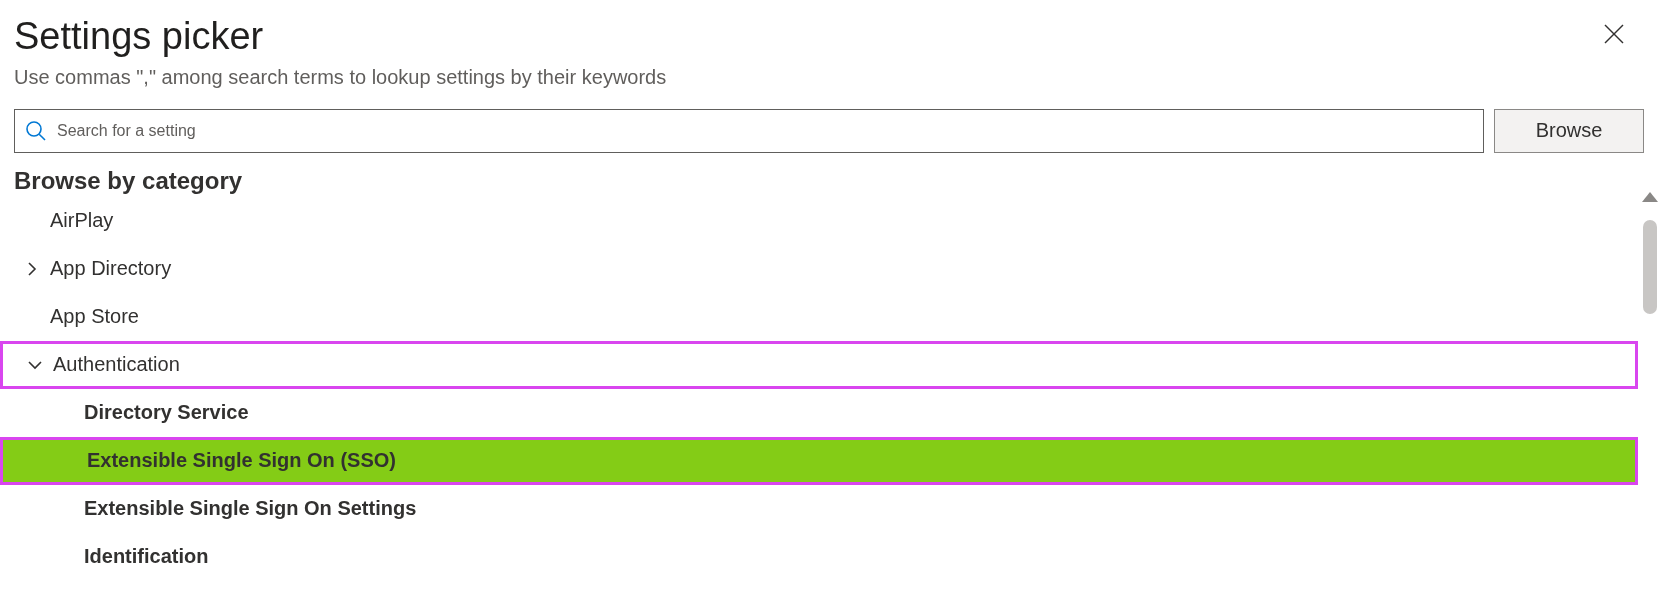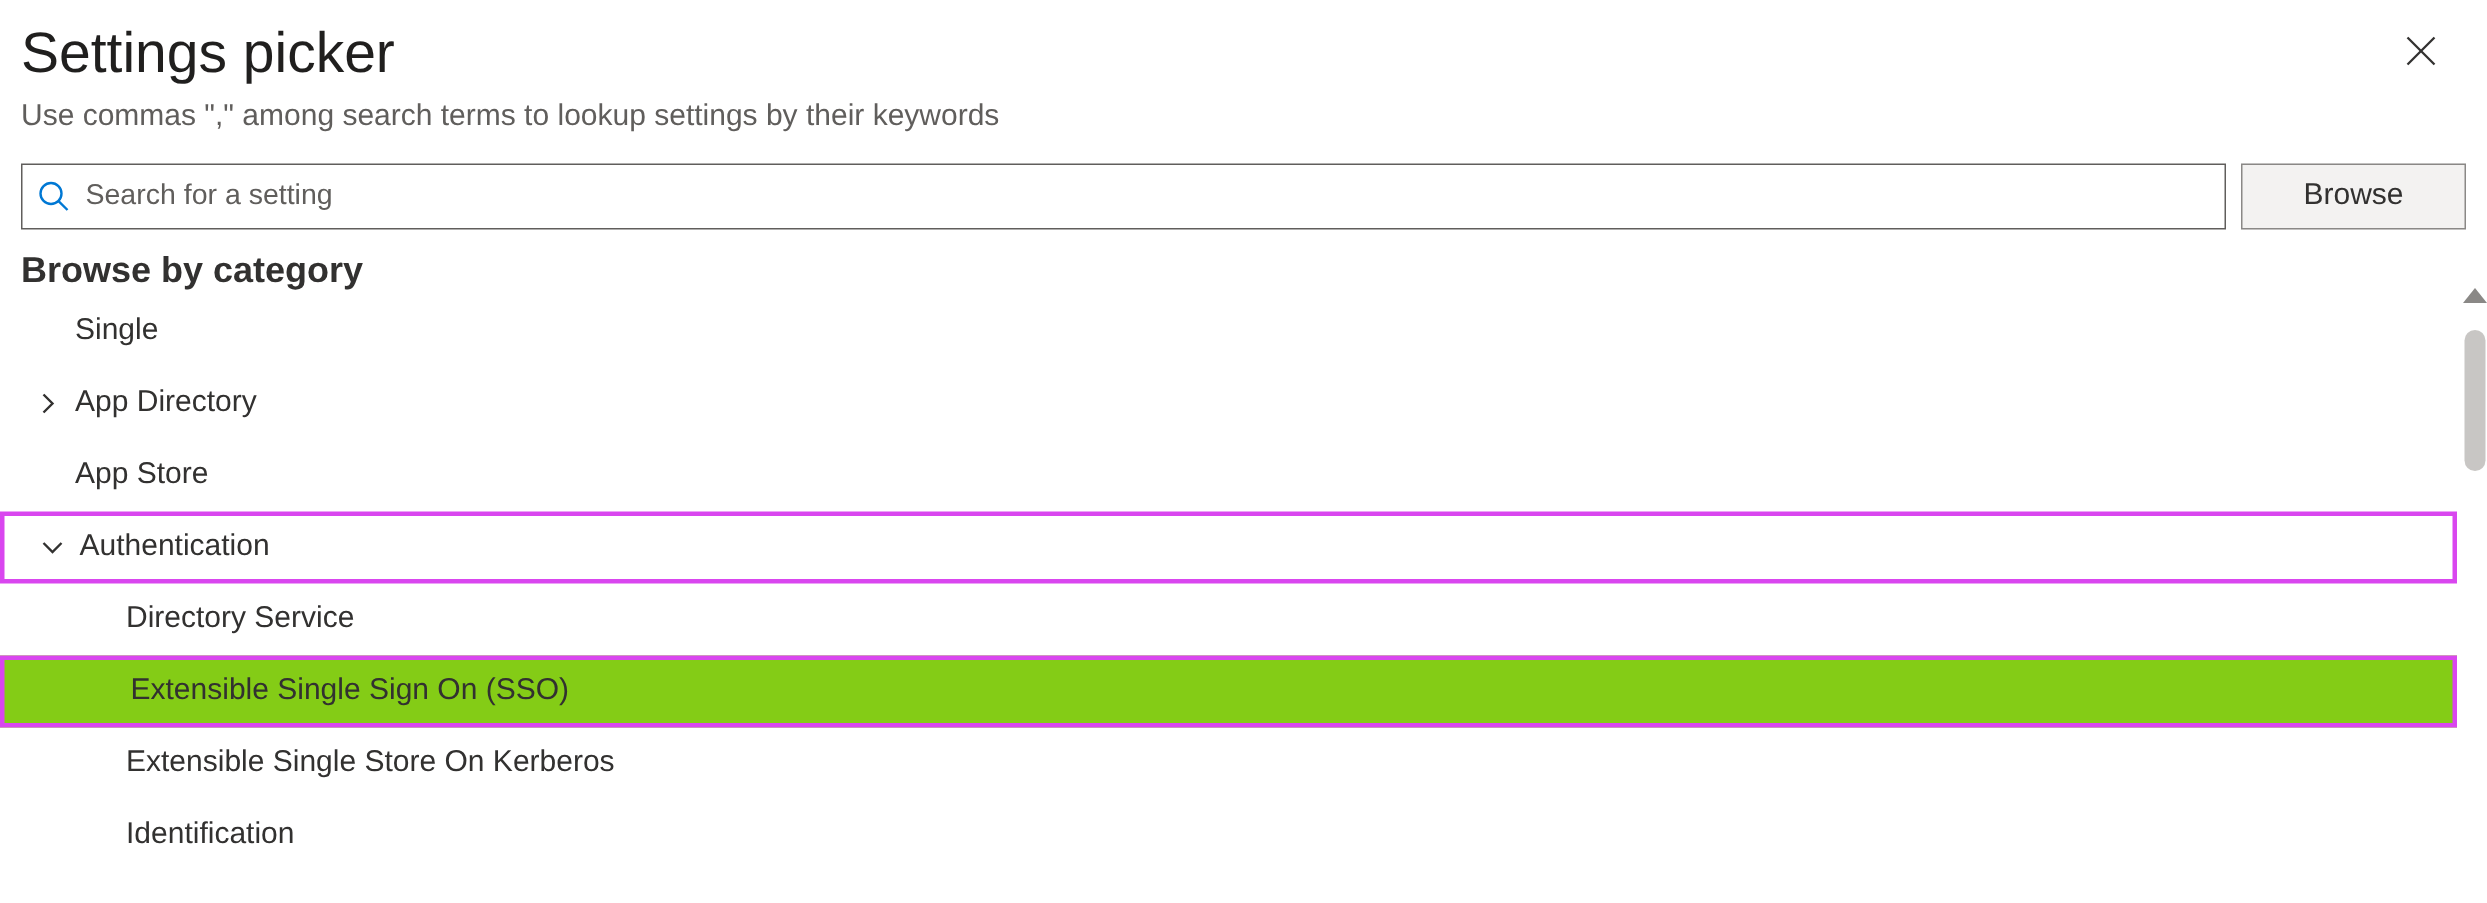--- a/index.html
+++ b/index.html
@@ -51,21 +51,21 @@
     border: 1px solid #605e5c;
     display: flex;
     align-items: center;
     padding: 0 10px;
     background: #fff;
   }
   .search-box svg { flex-shrink: 0; }
   .search-input {
     border: none;
     outline: none;
-    font-size: 19px;
+    font-size: 16px;
     flex: 1;
     margin-left: 10px;
     color: #323130;
     background: transparent;
   }
   .search-input::placeholder { color: #605e5c; }
   .search-btn {
     width: 150px;
     height: 44px;
     border: 1px solid #8a8886;
@@ -95,21 +95,21 @@
     width: 36px;
     height: 48px;
     display: flex;
     align-items: center;
     justify-content: center;
     flex-shrink: 0;
   }
   .tree-row .chev.empty { visibility: hidden; }
   .tree-row .label { padding-left: 0; }
   .tree-row.depth-0 .label { }
-  .tree-row.depth-1 { padding-left: 34px; }
+  .tree-row.depth-1 { padding-left: 34px; font-weight: bold; }
   .tree-row.depth-1 .chev { visibility: hidden; }
   .tree-row.highlight-red {
     border: 3px solid #d946ef;
     margin-left: -14px;
     padding-left: 14px;
     width: calc(100% + 14px);
   }
   .tree-row.depth-1.highlight-red {
     padding-left: 48px;
   }
@@ -167,21 +167,21 @@
   </div>
   <button class="search-btn">Browse</button>
 </div>
 
 <div class="browse-label">Browse by category</div>
 
 <div class="tree rows-wrap">
 
   <div class="tree-row depth-0">
     <span class="chev empty"></span>
-    <span class="label">Single</span>
+    <span class="label">AirPlay</span>
   </div>
 
   <div class="tree-row depth-0">
     <span class="chev">
       <svg width="14" height="14" viewBox="0 0 14 14">
           <polyline points="4,1 10,7 4,13" fill="none" stroke="#323130" stroke-width="1.6"></polyline>
         </svg>
     </span>
     <span class="label">App Directory</span>
   </div>
@@ -205,21 +205,21 @@
     <span class="label">Directory Service</span>
   </div>
 
   <div class="tree-row depth-1 highlight-red selected">
     <span class="chev"></span>
     <span class="label">Extensible Single Sign On (SSO)</span>
   </div>
 
   <div class="tree-row depth-1">
     <span class="chev"></span>
-    <span class="label">Extensible Single Store On Kerberos</span>
+    <span class="label">Extensible Single Sign On Settings</span>
   </div>
 
   <div class="tree-row depth-1">
     <span class="chev"></span>
     <span class="label">Identification</span>
   </div>
 
 </div>
 
 <div class="scrollbar-track">

